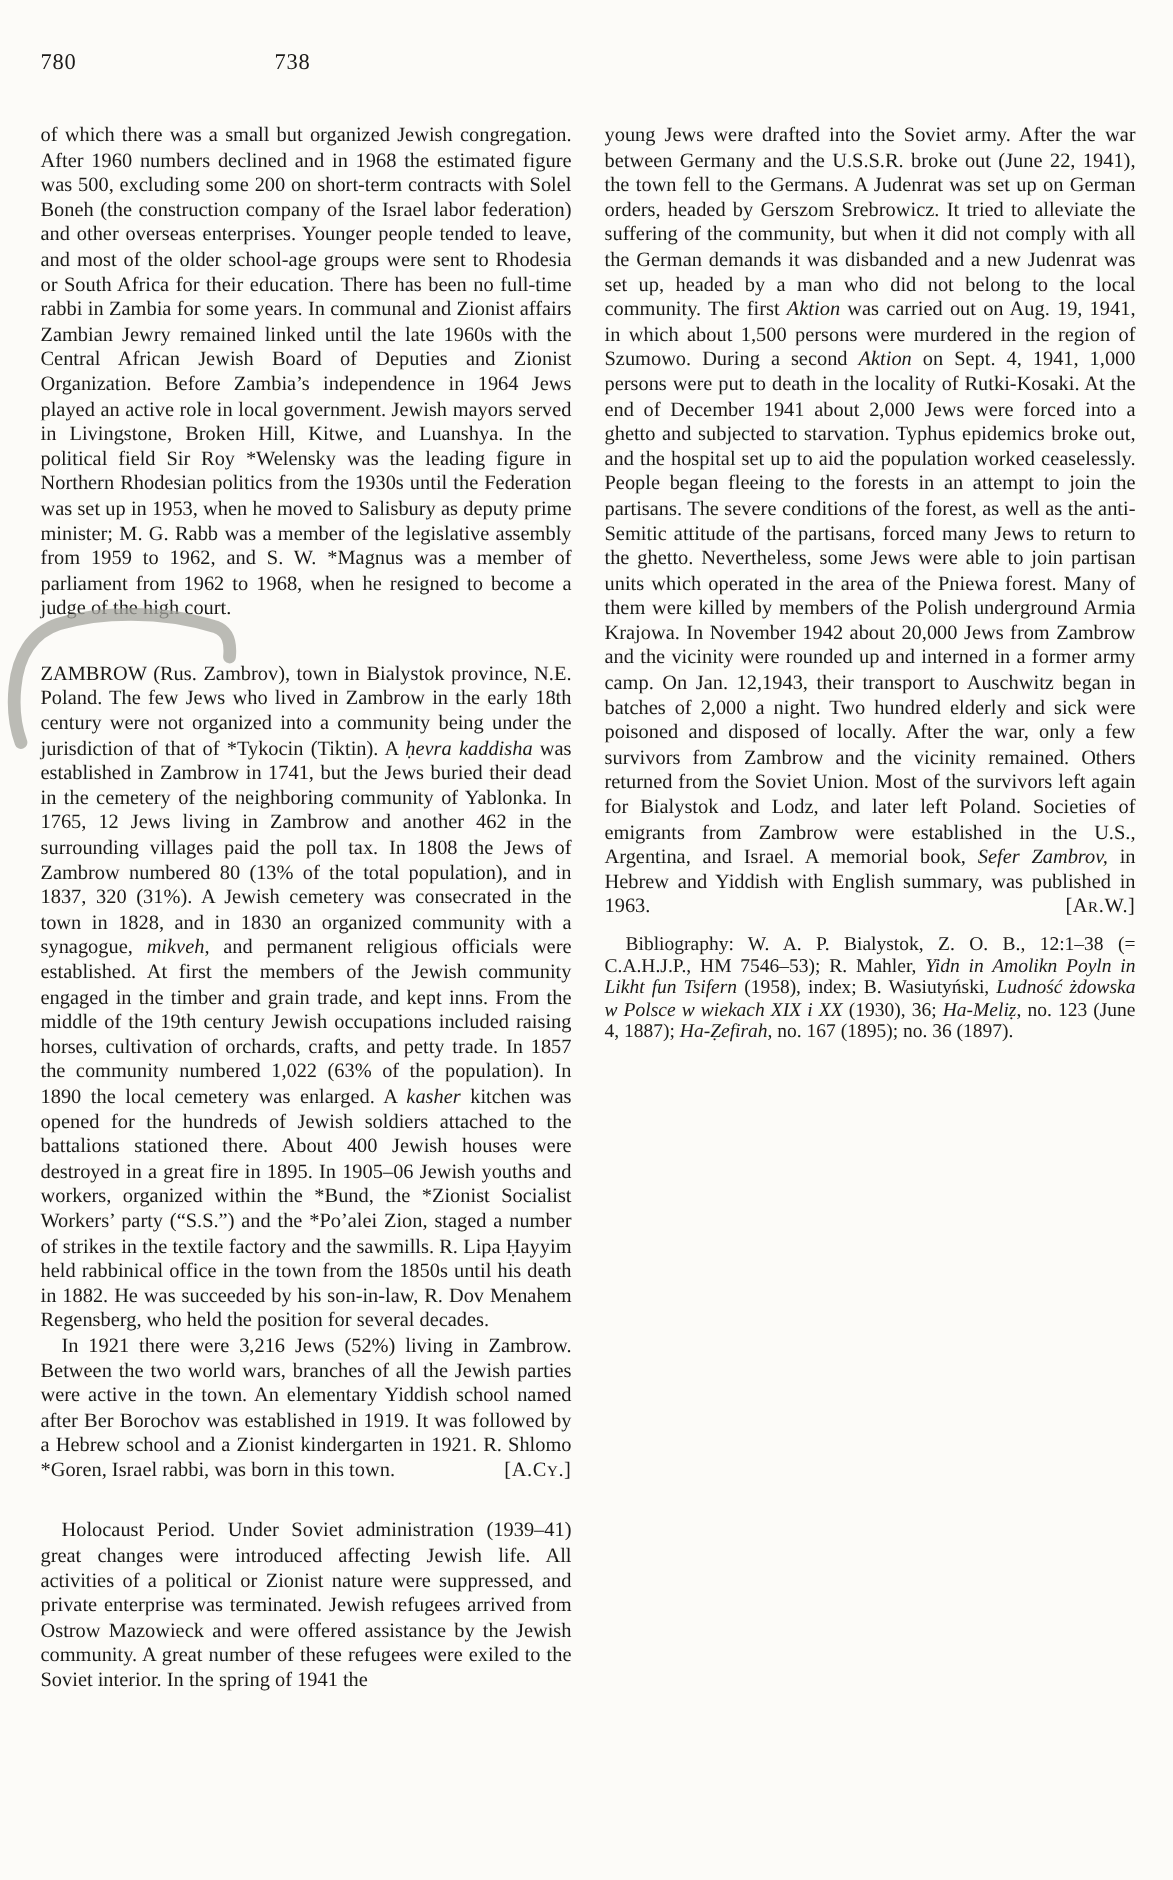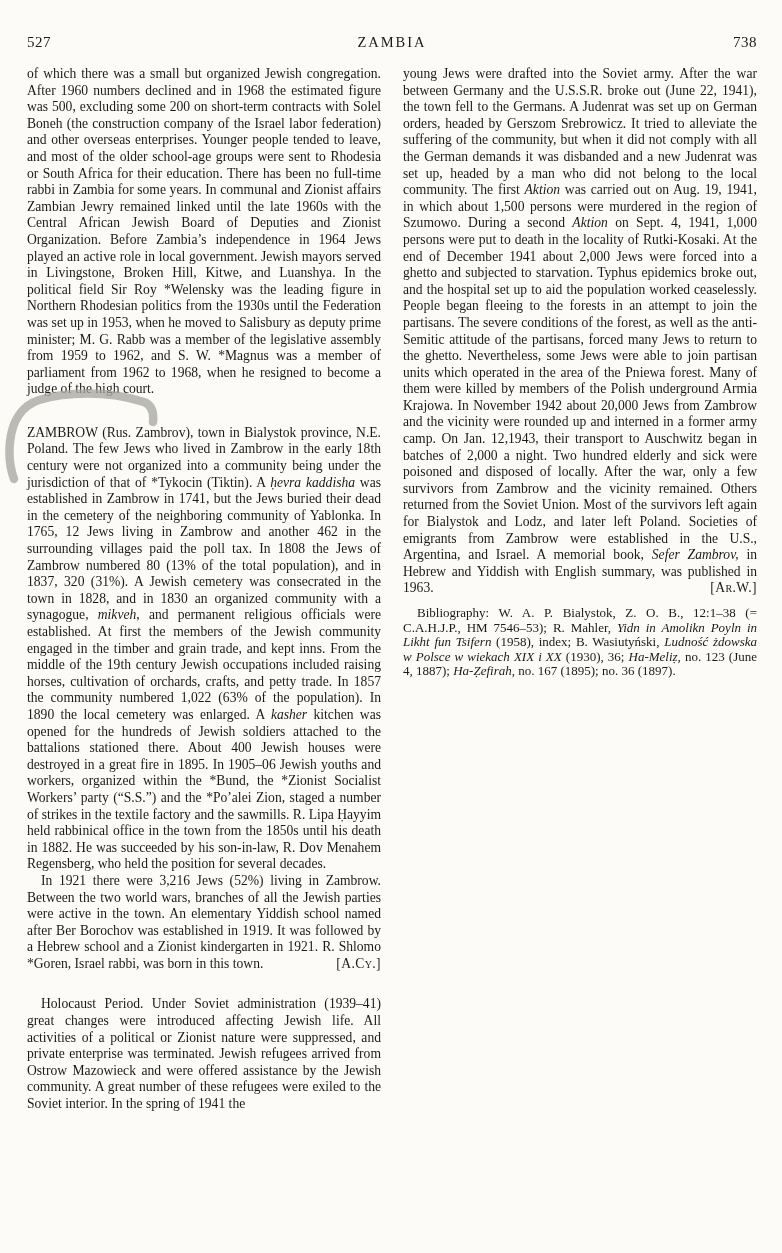--- a/index.html
+++ b/index.html
@@ -23,21 +23,21 @@
     flex: 1;
     text-align: center;
     letter-spacing: 2px;
     font-size: 14.5px;
   }
   .columns {
     display: flex;
     gap: 22px;
     margin: 15px 25px 0 27px;
   }
-  .column { width: 355px; }
+  .column { width: 355px; margin-top: 16px; }
   .para {
     margin: 0;
     font-size: 13.6px;
     line-height: 16.6px;
     text-align: justify;
     hyphens: auto;
     -webkit-hyphens: auto;
   }
   .para.indent { text-indent: 14px; }
   .para.gap-above { margin-top: 24px; }
@@ -61,22 +61,21 @@
     position: absolute;
     left: -24px;
     top: -14px;
     pointer-events: none;
   }
 </style>
 </head>
 <body>
 
 <header class="page-header">
-  <span class="pagenum">527</span>
-  <span class="running-title">ZAMBIA</span>
+  <span class="pagenum">780</span>
   <span class="pagenum right">738</span>
 </header>
 
 <main class="columns">
   <div class="column">
       <p class="para"><span>of which there was a small but organized Jewish congregation. After 1960 numbers declined and in 1968 the estimated figure was 500, excluding some 200 on short-term contracts with Solel Boneh (the construction company of the Israel labor federation) and other overseas enterprises. Younger people tended to leave, and most of the older school-age groups were sent to Rhodesia or South Africa for their education. There has been no full-time rabbi in Zambia for some years. In communal and Zionist affairs Zambian Jewry remained linked until the late 1960s with the Central African Jewish Board of Deputies and Zionist Organization. Before Zambia’s independence in 1964 Jews played an active role in local government. Jewish mayors served in Livingstone, Broken Hill, Kitwe, and Luanshya. In the political field Sir Roy *Welensky was the leading figure in Northern Rhodesian politics from the 1930s until the Federation was set up in 1953, when he moved to Salisbury as deputy prime minister; M. G. Rabb was a member of the legislative assembly from 1959 to 1962, and S. W. *Magnus was a member of parliament from 1962 to 1968, when he resigned to become a judge of the high court.</span></p>
   <div class="mark-wrap">
     <svg width="170" height="100" viewBox="0 0 170 100" fill="none" xmlns="http://www.w3.org/2000/svg">
       <path class="swoosh-stroke" d="M 150,38 C 151,28 149,21 141,18 C 104,6 62,8 36,16 C 18,22 9,38 7,58 C 5.5,72 7,84 11,95" stroke-width="8.5" stroke-linecap="round" opacity="0.75" stroke="#a6a69f"></path>
     </svg>

